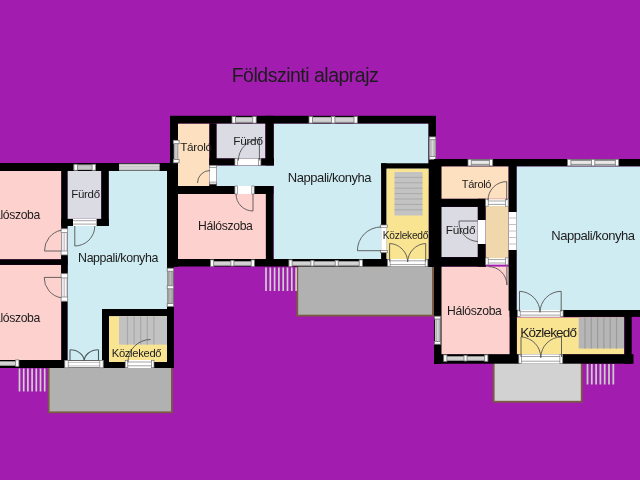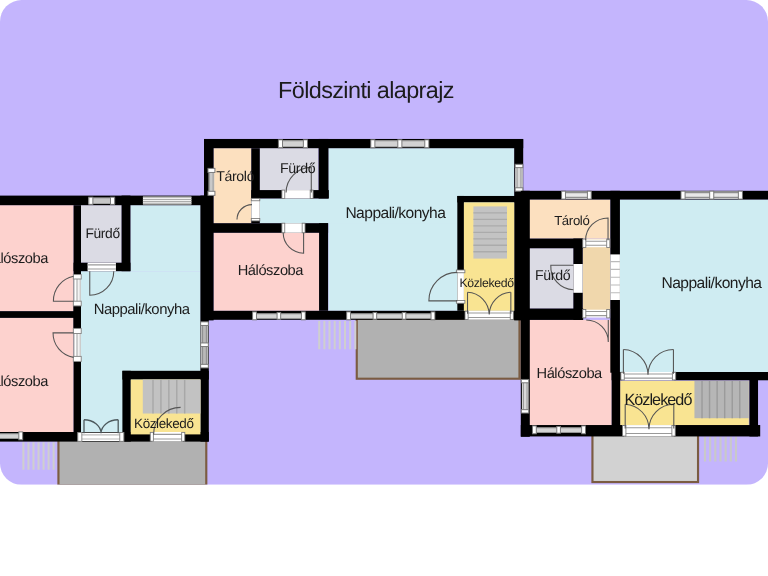--- a/index.html
+++ b/index.html
@@ -1,16 +1,16 @@
 <!DOCTYPE html>
 <html><head>
 <meta charset="utf-8">
 <style>
   html,body{margin:0;padding:0;background:#ffffff;}
-  .wrap{width:640px;height:404px;position:relative;overflow:hidden;background:#c4b5fd;border-radius:18px;}
+  .wrap{width:640px;height:480px;position:relative;overflow:hidden;background:#a21caf;}
   svg{position:absolute;left:0;top:0;}
   text{font-family:"Liberation Sans",sans-serif;fill:#1c1c1c;}
 </style>
 </head>
 <body>
 <div class="wrap">
 <svg width="640" height="480" viewBox="0 0 640 480">
 <defs></defs>
 
 <text x="305" y="82" font-size="19.5" letter-spacing="-0.5" text-anchor="middle">Földszinti alaprajz</text>

